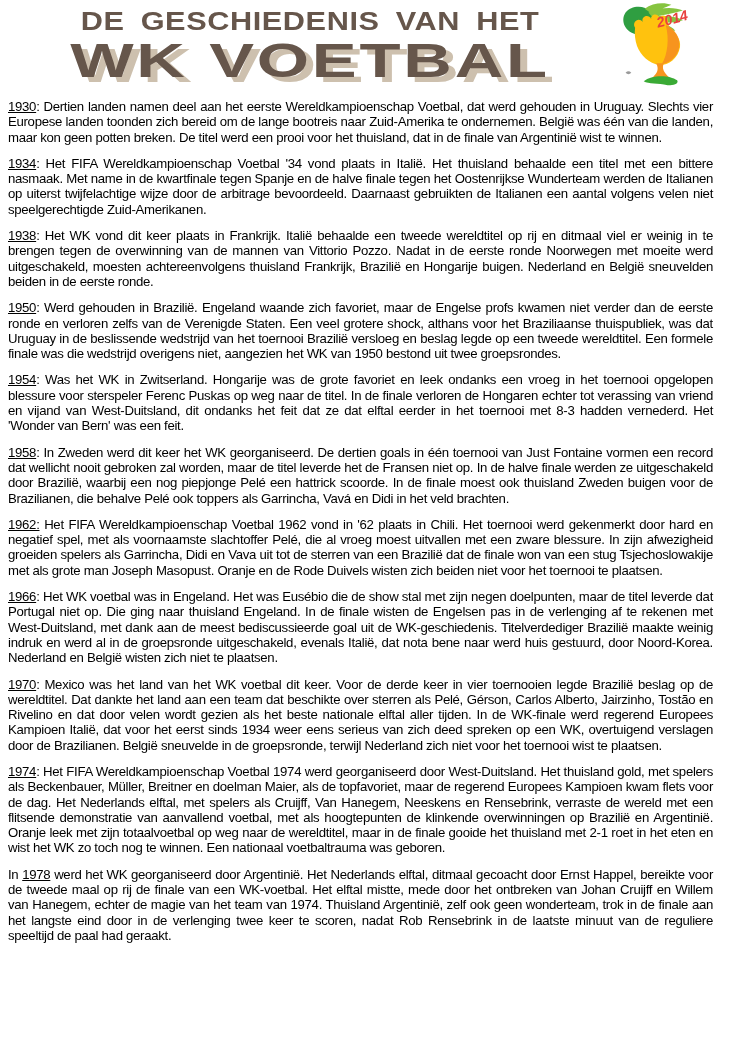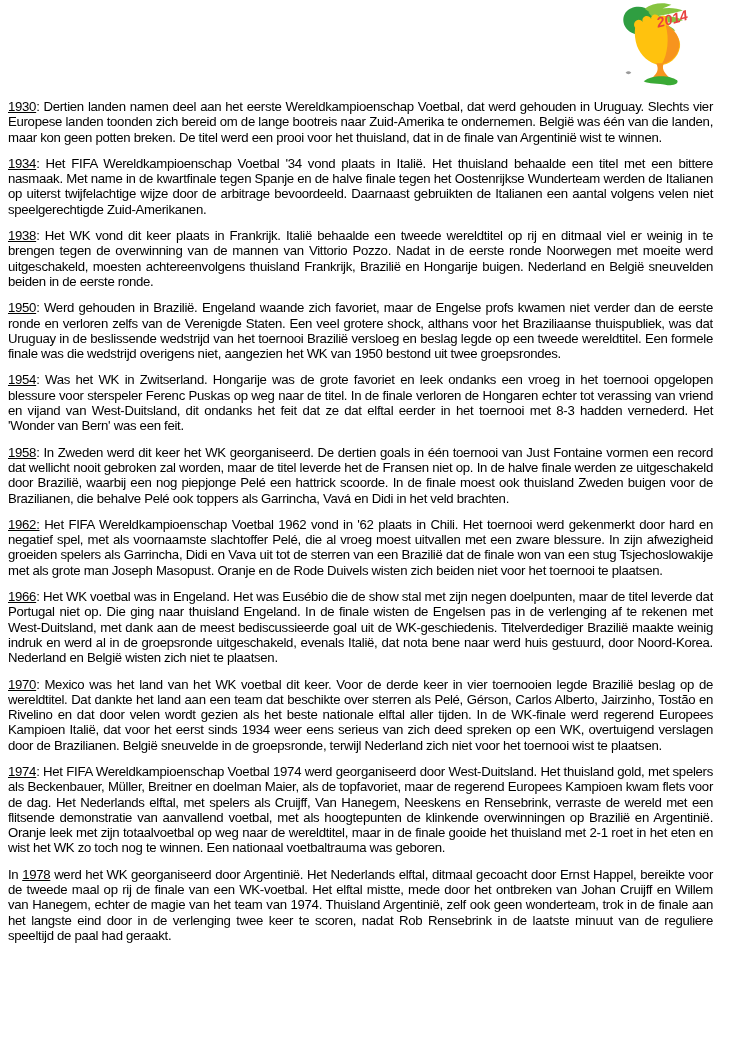--- a/index.html
+++ b/index.html
@@ -35,20 +35,24 @@
     font-size:13.2px; line-height:15.3px; letter-spacing:-0.3px;
     margin:0 0 11px 0;
   }
   .u { text-decoration:underline; }
   .i { }
 </style>
 </head>
 <body>
 
 <div class="header">
+  <div class="titles">
+    <div class="title-line1">DE GESCHIEDENIS VAN HET</div>
+    <div class="title-line2">WK VOETBAL</div>
+  </div>
   <svg class="logo" viewBox="0 0 90 90" width="86" height="86" xmlns="http://www.w3.org/2000/svg">
     <path d="M22,34 C10,32 4,20 10,11 C16,3 30,3 36,10 C41,16 40,26 34,31 C30,34 26,35 22,34 Z" fill="#2f9e41"></path>
     <path d="M30,7 C38,1 50,0 58,3 C51,6 43,9 37,12 Z
              M34,11 C46,5 62,5 70,9 C60,12 48,14 38,16 Z
              M36,16 C50,13 64,15 70,19 C62,22 48,22 38,20 Z
              M36,21 C48,21 58,25 62,30 C54,31 44,28 37,24 Z" fill="#86c440"></path>
     <path d="M20,27 C16,21 24,15 28,21 C26,15 34,12 37,18 C36,12 44,11 46,17 C46,13 53,13 54,18 L56,30 C63,32 68,39 67,47 C65,59 55,66 46,66 C34,64 26,56 22,46 C20,40 19,33 20,27 Z" fill="#ffc20e"></path>
     <path d="M52,24 C62,28 68,38 66,48 C64,58 56,64 48,65 C54,55 56,38 52,24 Z" fill="#f7941e"></path>
     <path d="M42,64 C45,70 44,74 37,80 L57,80 C49,73 48,69 50,64 Z" fill="#f7941e"></path>
     <path d="M29,83 C37,76 56,76 64,82 C66,85 61,88 54,87 C44,85 34,86 29,83 Z" fill="#3aaa35"></path>

